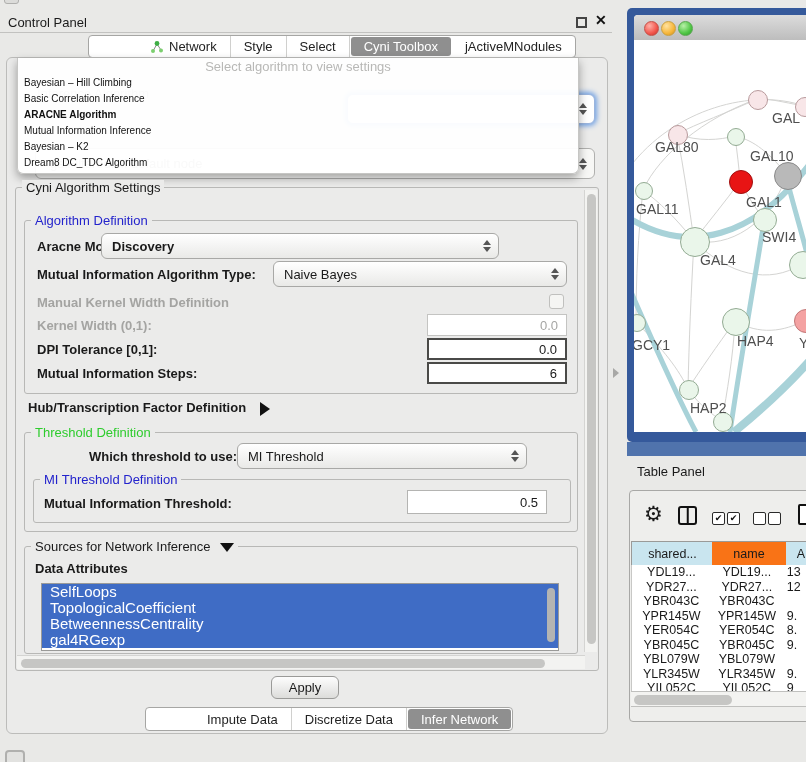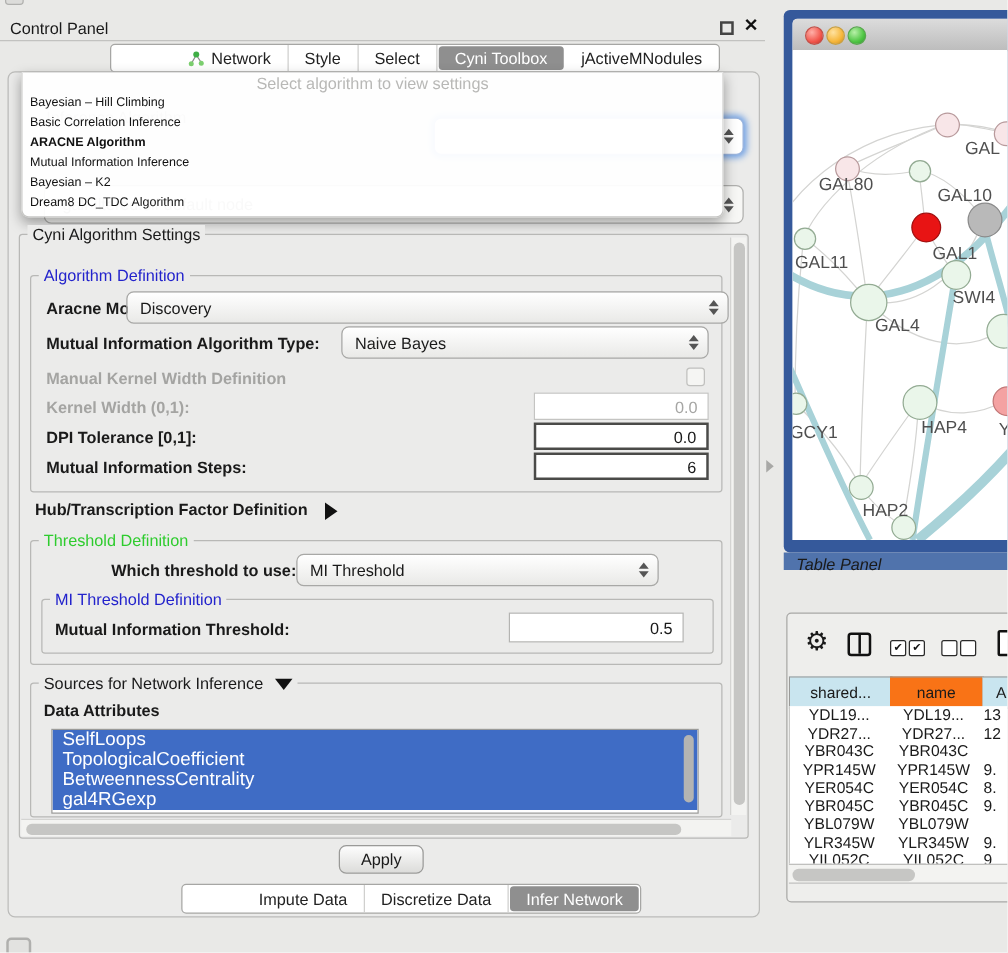--- a/index.html
+++ b/index.html
@@ -59,21 +59,21 @@
   .tl.grn{background:radial-gradient(circle at 35% 30%,#b8f0a8,#4fc644 60%,#2f9430);border:1px solid #58a84e;}
   .canvas{position:absolute;left:0;top:25px;width:176px;height:392px;background:#fff;overflow:hidden;}
   .node{position:absolute;border-radius:50%;border:1px solid;}
   .n-green{background:#eaf6ea;border-color:#93ab93;}
   .n-pink{background:#f8e6e8;border-color:#b89a9c;}
   .n-red{background:#e81414;border-color:#a01010;}
   .n-gray{background:#b9b9b9;border-color:#8a8a8a;}
   .n-salmon{background:#f4a2a2;border-color:#c27878;}
   .nlabel{position:absolute;font-size:14px;color:#4f4f4f;white-space:nowrap;}
   
-  .tp-title{left:637px;top:444px;font-size:13px;font-style:italic;}
+  .tp-title{left:637px;top:464px;font-size:13px;}
   .tp-box{left:629px;top:490px;width:185px;height:232px;background:#eeeeec;border:1px solid #a8a8a6;border-radius:4px;}
   .icon-split{border:2.5px solid #111;border-radius:3px;}
   .icon-split i{position:absolute;left:50%;top:0;width:2.5px;height:100%;background:#111;transform:translateX(-50%);}
   .cbx{position:absolute;width:11px;height:11px;border:1.5px solid #2a2a2a;border-radius:2px;background:#fff;font-size:9px;line-height:11px;text-align:center;color:#111;}
   .icon-doc{border:2px solid #111;border-radius:2px;background:#fff;}
   .th{position:absolute;top:0;height:24px;border:1px solid #9a9a98;border-left:none;display:flex;align-items:center;justify-content:center;font-size:12.5px;overflow:hidden;}
   .th.blue-h{background:#c9e5ef;}
   .th.gray-h{background:#f97316;}
   .trow{display:flex;height:14.5px;font-size:12.5px;background:#fff;}
   .td{display:flex;align-items:center;justify-content:center;overflow:hidden;white-space:nowrap;}
@@ -149,21 +149,21 @@
       <span class="gtitle">Cyni Algorithm Settings</span>
 
       <div class="abs vscroll" style="right:1px;top:2px;width:13px;height:462px;border-left:1px solid #d4d4d2;">
         <div class="abs thumb" style="left:2px;top:4px;width:9px;height:450px;"></div>
       </div>
 
       <div class="abs group" style="left:8px;top:32px;width:554px;height:174px;">
         <span class="gtitle blue">Algorithm Definition</span>
 
         <span class="abs lbl" style="left:12px;top:18px;">Aracne Mode:</span>
-        <div class="abs combo" style="left:76px;top:12px;width:482px;height:26px;">
+        <div class="abs combo" style="left:76px;top:12px;width:398px;height:26px;font-weight:bold;">
           <span>Discovery</span>
           <span class="spin">
               <i class="up"></i>
               <i class="dn"></i>
             </span>
         </div>
 
         <span class="abs lbl" style="left:12px;top:46px;">Mutual Information Algorithm Type:</span>
         <div class="abs combo" style="left:248px;top:40px;width:294px;height:26px;">
           <span>Naive Bayes</span>

